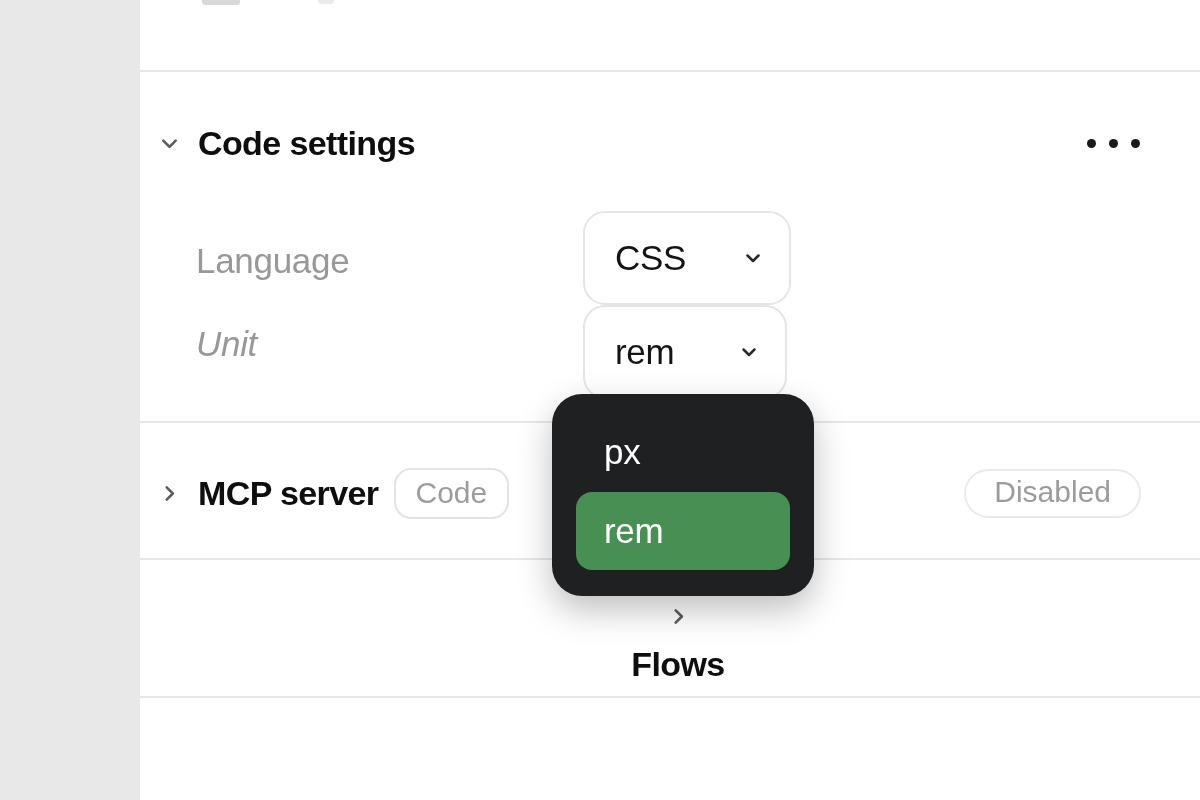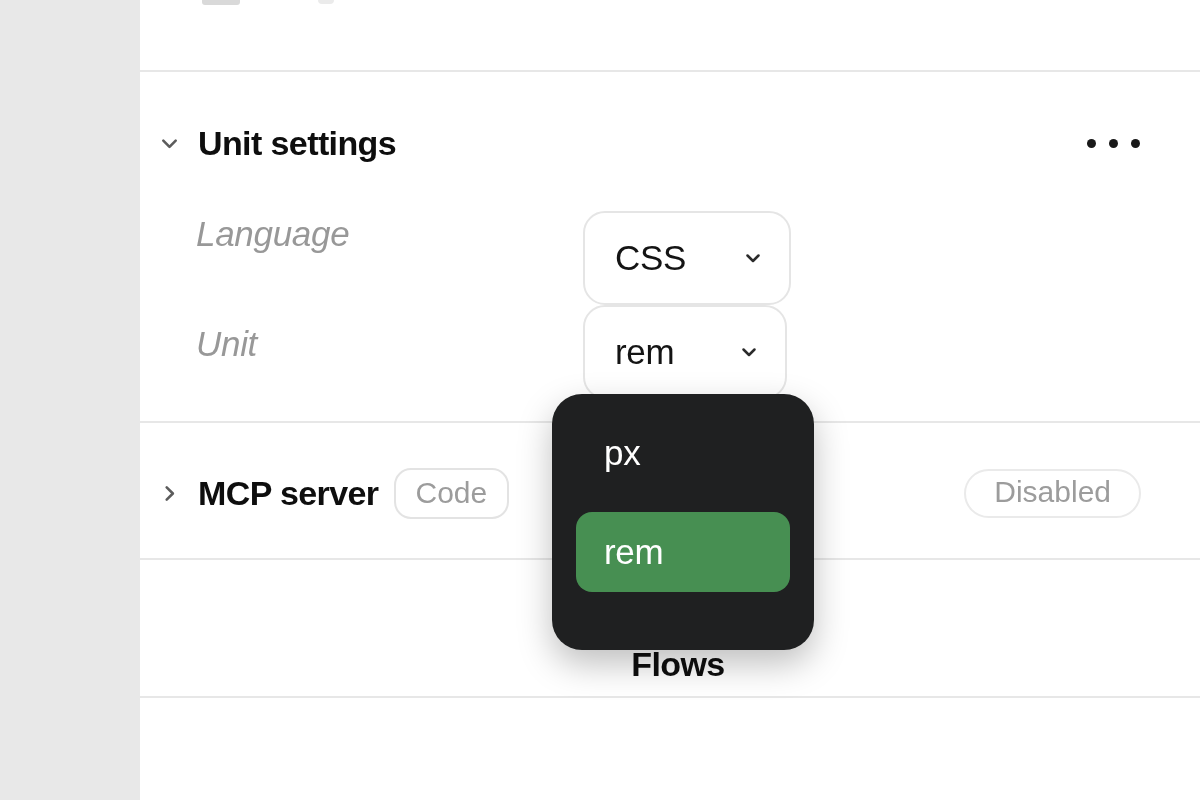--- a/index.html
+++ b/index.html
@@ -24,21 +24,21 @@
   .row { position:absolute; left:140px; right:0; display:flex; align-items:center; padding-left:16px; gap:15px; }
 
   .section-title { font-size:34px; font-weight:700; letter-spacing:-0.6px; color:#0e0e0e; white-space:nowrap; }
   .chev { flex:0 0 auto; display:block; }
 
   .row-code { top:116px; height:54px; }
   .more-btn { margin-left:auto; margin-right:58px; display:flex; gap:13px; align-items:center; cursor:pointer; padding:6px 2px; }
   .dot { width:9px; height:9px; border-radius:50%; background:#191919; }
 
   .field-label { position:absolute; left:196px; font-size:35px; color:#989898; letter-spacing:-0.3px; }
-  .lbl-language { top:214px;font-style:italic; }
+  .lbl-language { top:241px; }
   .lbl-unit { top:324px;font-style:italic; }
 
   .select-btn {
     position:absolute; left:583px; height:94px;
     background:#ffffff; border:2px solid #e5e5e5; border-radius:22px;
     display:flex; align-items:center; justify-content:space-between;
     padding:0 24px 0 30px; cursor:pointer;
   }
   .select-language { top:211px; width:208px; }
   .select-unit { top:305px; width:204px; }
@@ -52,23 +52,23 @@
     padding:6px 20px 8px; line-height:1.1; white-space:nowrap;
   }
   .status-badge {
     margin-left:auto; margin-right:59px;
     font-size:30px; color:#9c9c9c; border:2px solid #eaeaea; border-radius:26px;
     padding:4px 28px 8px; line-height:1.1; white-space:nowrap;
   }
 
   
   .menu {
-    position:absolute; left:552px; top:394px; width:262px; height:256px;
+    position:absolute; left:552px; top:394px; width:262px; height:202px;
     border-radius:30px; padding:20px 24px 26px;
-    display:flex; flex-direction:column; gap:20px;
+    display:flex; flex-direction:column; gap:2px;
     box-shadow:0 14px 34px rgba(0,0,0,0.25);
     z-index:5;
   }
   .menu-item {
     height:78px; border-radius:16px; display:flex; align-items:center;
     padding-left:28px; font-size:35px; color:#ffffff; letter-spacing:-0.3px;
     cursor:pointer;
   }
   .menu-item.selected { height:80px; }
 </style>
@@ -81,21 +81,21 @@
 
 <div class="divider d1"></div>
 <div class="divider d2"></div>
 <div class="divider d3"></div>
 <div class="divider d4"></div>
 
 <div class="row row-code">
   <svg class="chev" width="27" height="27" viewBox="0 0 24 24">
     <path d="M6.5 9.5 L12 15 L17.5 9.5" fill="none" stroke="#5c5c5c" stroke-width="2.3" stroke-linecap="round" stroke-linejoin="round"></path>
   </svg>
-  <span class="section-title">Unit settings</span>
+  <span class="section-title">Code settings</span>
   <div class="more-btn">
     <span class="dot"></span>
     <span class="dot"></span>
     <span class="dot"></span>
   </div>
 </div>
 
 <div class="field-label lbl-language">Language</div>
 <div class="select-btn select-language">
   <span class="select-value">CSS</span>

